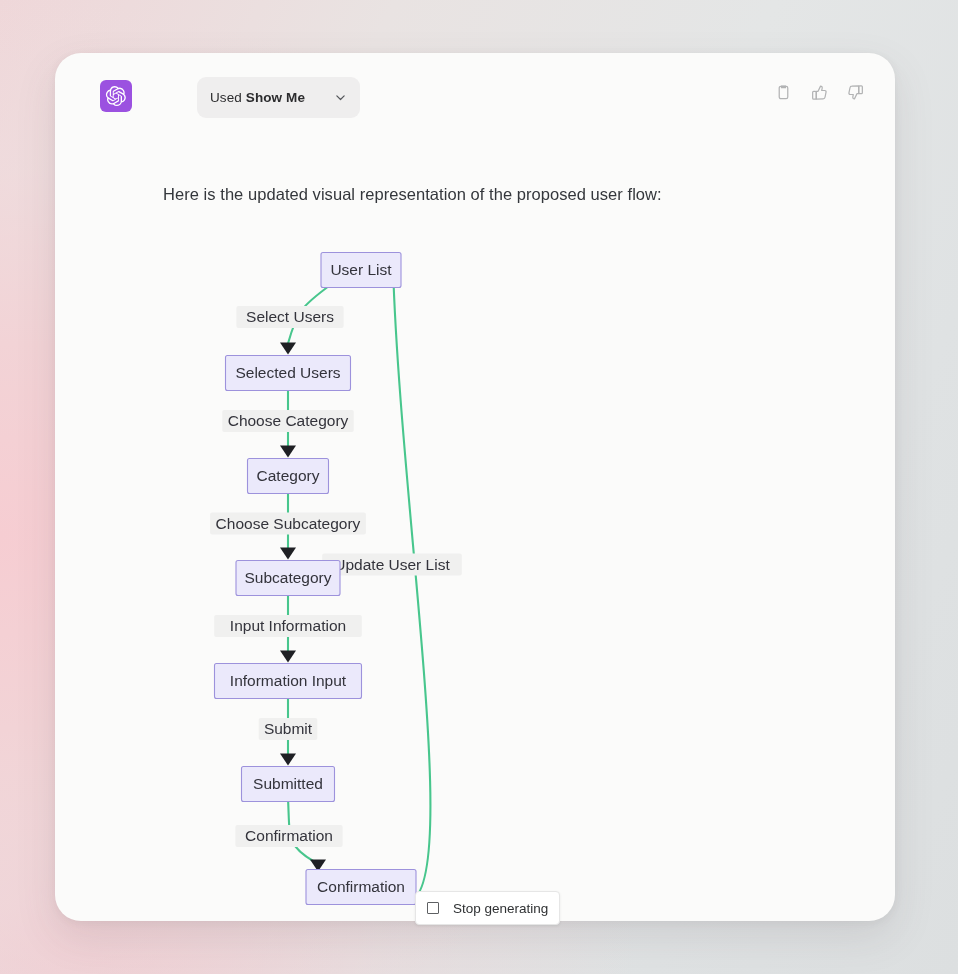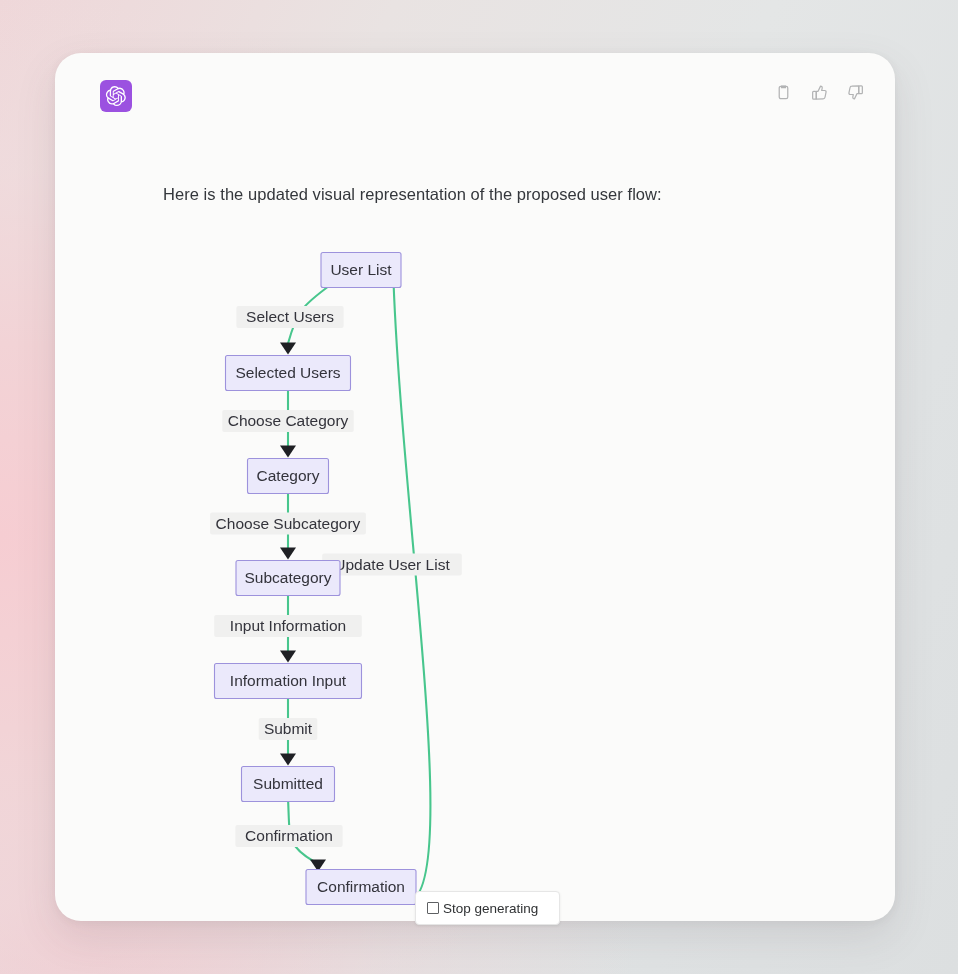--- a/index.html
+++ b/index.html
@@ -156,21 +156,21 @@
     position: absolute;
     left: 415px;
     top: 891px;
     width: 145px;
     height: 34px;
     background: #ffffff;
     border: 1px solid #e6e6e6;
     border-radius: 4px;
     display: flex;
     align-items: center;
-    gap: 4px;
+    gap: 14px;
     padding: 0 11px;
     box-sizing: border-box;
     box-shadow: 0 1px 3px rgba(0,0,0,0.07);
     cursor: pointer;
     text-align: right;
   }
   #stop-generating-icon {
     width: 10px;
     height: 10px;
     border: 1.3px solid #5e6063;
@@ -191,20 +191,28 @@
 <div id="chat-card">
 
   <div id="message-header">
 
     <div id="assistant-avatar">
       <svg width="22" height="22" viewBox="0 0 24 24" aria-hidden="true">
         <path fill="#ffffff" d="M21.2 10.1a5.4 5.4 0 0 0-.47-4.45 5.5 5.5 0 0 0-5.9-2.63A5.45 5.45 0 0 0 10.7 1.2a5.5 5.5 0 0 0-5.24 3.8 5.43 5.43 0 0 0-3.63 2.63 5.5 5.5 0 0 0 .68 6.45 5.4 5.4 0 0 0 .46 4.45 5.5 5.5 0 0 0 5.91 2.63 5.44 5.44 0 0 0 4.11 1.83 5.5 5.5 0 0 0 5.25-3.81 5.44 5.44 0 0 0 3.63-2.63 5.5 5.5 0 0 0-.68-6.45Zm-8.2 11.46a4.1 4.1 0 0 1-2.62-.94l.13-.07 4.35-2.5a.71.71 0 0 0 .36-.62V11.3l1.84 1.06a.07.07 0 0 1 .04.05v5.07a4.1 4.1 0 0 1-4.1 4.08Zm-8.79-3.75a4.07 4.07 0 0 1-.49-2.74l.13.08 4.35 2.5a.71.71 0 0 0 .71 0l5.31-3.06v2.12a.07.07 0 0 1-.03.06l-4.4 2.53a4.1 4.1 0 0 1-5.59-1.5ZM3.07 8.4a4.08 4.08 0 0 1 2.13-1.79v5.16a.7.7 0 0 0 .35.61l5.3 3.06-1.84 1.06a.07.07 0 0 1-.06 0l-4.4-2.53a4.1 4.1 0 0 1-1.48-5.58Zm15.1 3.51-5.3-3.07 1.83-1.05a.07.07 0 0 1 .07 0l4.4 2.53a4.08 4.08 0 0 1-.63 7.36v-5.16a.7.7 0 0 0-.37-.6Zm1.83-2.76-.13-.08-4.34-2.52a.71.71 0 0 0-.72 0L9.5 9.62V7.5a.07.07 0 0 1 .03-.06l4.4-2.53a4.08 4.08 0 0 1 6.06 4.23ZM8.5 12.93l-1.84-1.06a.07.07 0 0 1-.04-.05V6.75a4.08 4.08 0 0 1 6.69-3.13l-.13.07-4.35 2.5a.71.71 0 0 0-.36.62l-.01 6.12Zm1-2.15L11.86 9.4l2.37 1.37v2.73l-2.37 1.36-2.37-1.36v-2.73Z"></path>
       </svg>
     </div>
 
+    <div id="tool-pill">
+      <span class="pill-text"><span>Used</span> <span class="bold">Show Me</span></span>
+      <span id="tool-pill-chevron">
+        <svg width="13" height="13" viewBox="0 0 16 16" aria-hidden="true">
+          <path d="M3.5 6 L8 10.5 L12.5 6" fill="none" stroke="#56585c" stroke-width="1.5" stroke-linecap="round" stroke-linejoin="round"></path>
+        </svg>
+      </span>
+    </div>
 
     <div id="header-actions">
       <span class="action-icon">
         <svg width="19" height="19" viewBox="0 0 20 20" aria-hidden="true">
           <rect x="5.5" y="3.5" width="9" height="13" rx="1.7" fill="none" stroke="#6b6d70" stroke-width="1.3"></rect>
           <path d="M8 3.2 h4 v1.6 h-4 z" fill="none" stroke="#6b6d70" stroke-width="1.3"></path>
         </svg>
       </span>
       <span class="action-icon">
         <svg width="19" height="19" viewBox="0 0 20 20" aria-hidden="true">

